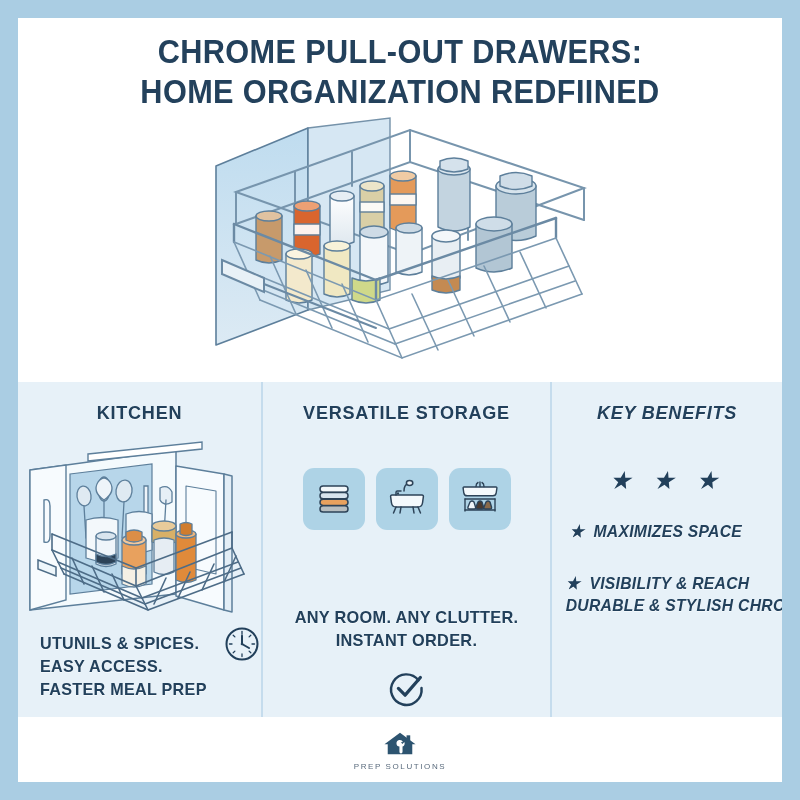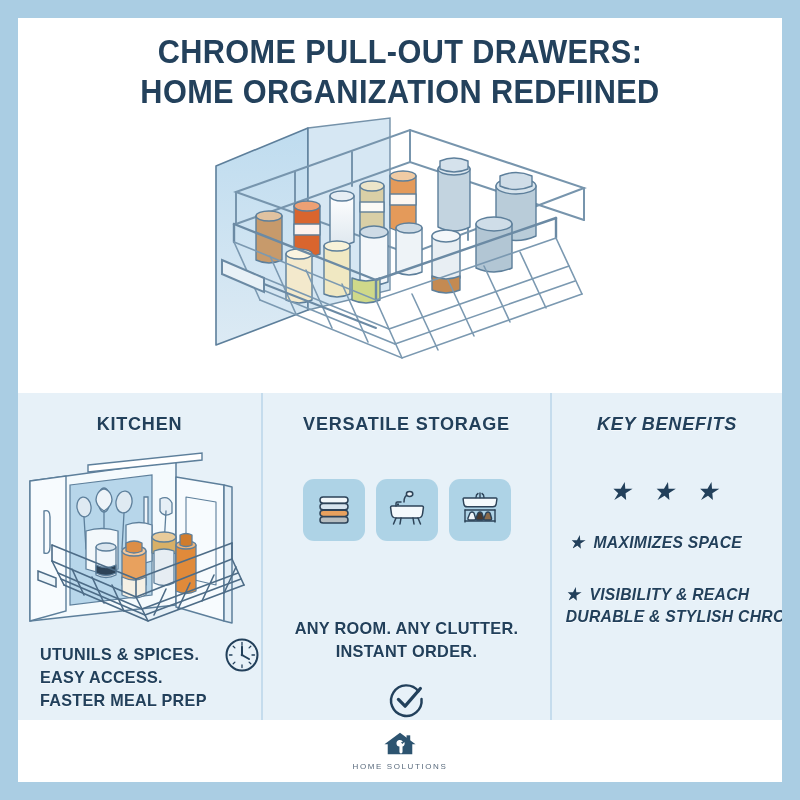--- a/index.html
+++ b/index.html
@@ -64,21 +64,21 @@
     left: 182px;
     top: 96px;
     width: 400px;
     height: 265px;
   }
 
   
   .mid {
     position: absolute;
     left: 0;
-    top: 375px;
+    top: 364px;
     width: 764px;
     height: 335px;
     background: #e7f1f8;
     display: flex;
   }
   .col {
     position: relative;
     box-sizing: border-box;
     height: 335px;
   }
@@ -542,17 +542,17 @@
     <div class="footer">
       <span>
         <svg viewBox="0 0 44 30" width="36" height="25" aria-hidden="true">
           <path d="M22 2 L41 16 L37 16 L37 28 L7 28 L7 16 L3 16 Z" fill="#2d5470"></path>
           <rect x="30" y="5" width="4.5" height="7" fill="#2d5470"></rect>
           <g fill="#ffffff">
             <path d="M25.6 13.2 a4.1 4.1 0 1 0 -4.3 5.6 l0 6.4 a1.9 1.9 0 0 0 3.8 0 l0 -6.4 a4.1 4.1 0 0 0 2.2 -5.6 l-2.3 2.3 l-1.9 -1.9 Z"></path>
           </g>
         </svg>
       </span>
-      <span class="footer-logo-text">HOME SOLUTIONS</span>
+      <span class="footer-logo-text">PREP SOLUTIONS</span>
     </div>
 
   </div>
 </div>
 
 </body></html>

